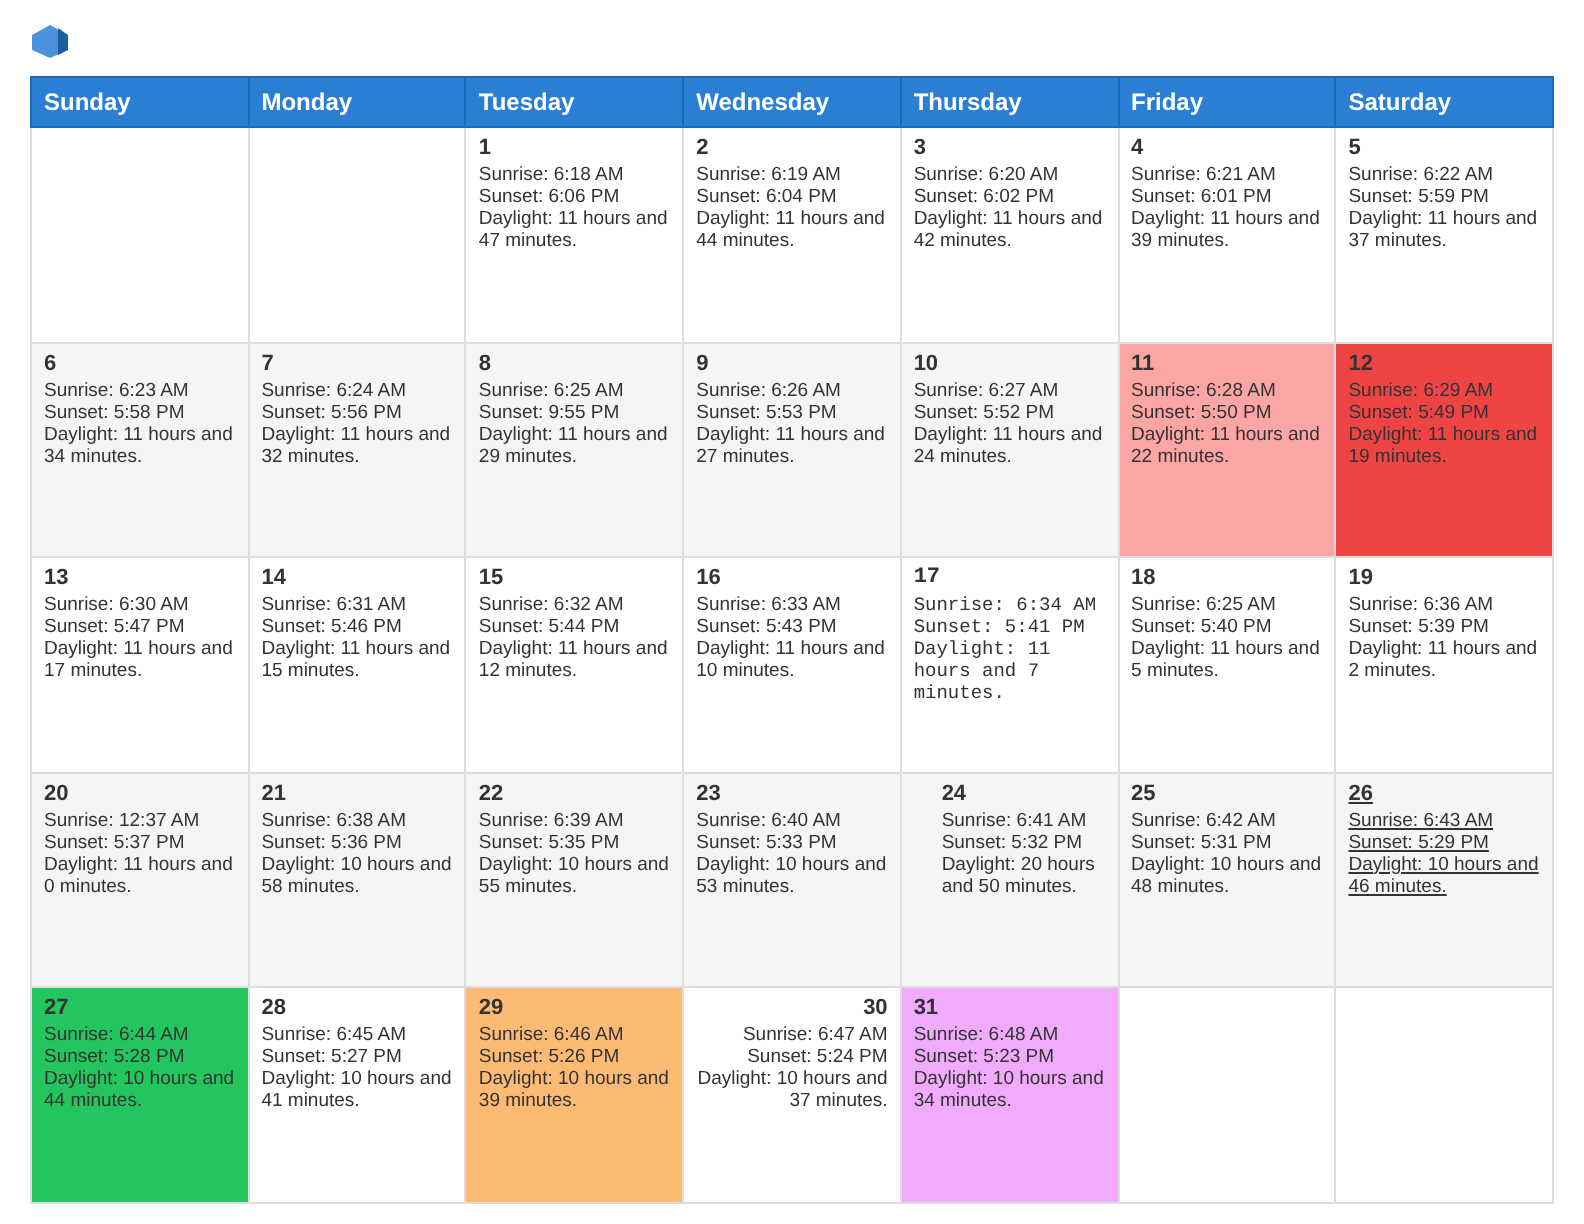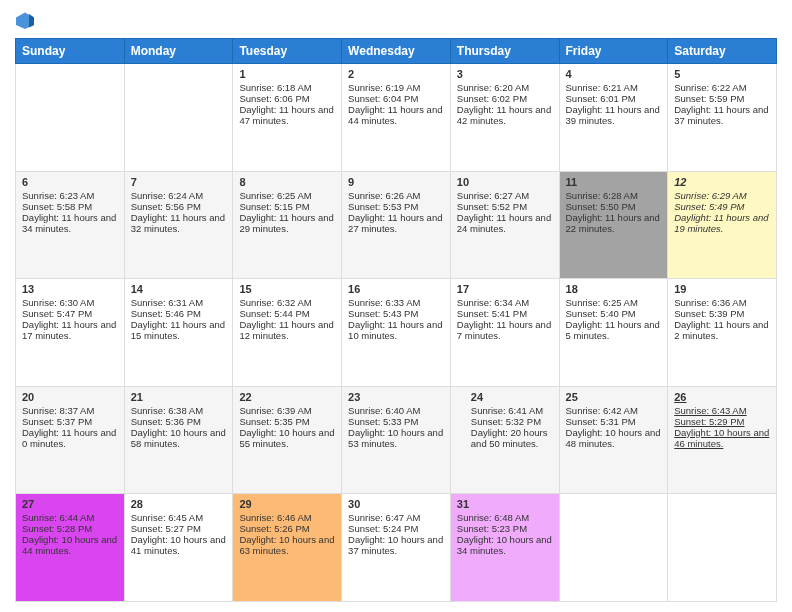--- a/index.html
+++ b/index.html
@@ -155,35 +155,35 @@
           <td style="background-color: rgb(245, 245, 245);"><span class="day-number">6</span>
           <span>Sunrise: 6:23 AM</span><br>
           <span>Sunset: 5:58 PM</span><br>
           <span>Daylight: 11 hours and 34 minutes.</span></td>
           <td style="background-color: rgb(245, 245, 245);"><span class="day-number">7</span>
           <span>Sunrise: 6:24 AM</span><br>
           <span>Sunset: 5:56 PM</span><br>
           <span>Daylight: 11 hours and 32 minutes.</span></td>
           <td style="background-color: rgb(245, 245, 245);"><span class="day-number">8</span>
           <span>Sunrise: 6:25 AM</span><br>
-          <span>Sunset: 5:15 PM</span><br>
+          <span>Sunset: 9:55 PM</span><br>
           <span>Daylight: 11 hours and 29 minutes.</span></td>
           <td style="background-color: rgb(245, 245, 245);"><span class="day-number">9</span>
           <span>Sunrise: 6:26 AM</span><br>
           <span>Sunset: 5:53 PM</span><br>
           <span>Daylight: 11 hours and 27 minutes.</span></td>
           <td style="background-color: rgb(245, 245, 245);"><span class="day-number">10</span>
           <span>Sunrise: 6:27 AM</span><br>
           <span>Sunset: 5:52 PM</span><br>
           <span>Daylight: 11 hours and 24 minutes.</span></td>
-          <td style="background-color: #a3a3a3;"><span class="day-number">11</span>
+          <td style="background-color: #fca5a5;"><span class="day-number">11</span>
           <span>Sunrise: 6:28 AM</span><br>
           <span>Sunset: 5:50 PM</span><br>
           <span>Daylight: 11 hours and 22 minutes.</span></td>
-          <td style="background-color: #fef9c3; font-style: italic;"><span class="day-number">12</span>
+          <td style="background-color: #ef4444;"><span class="day-number">12</span>
           <span>Sunrise: 6:29 AM</span><br>
           <span>Sunset: 5:49 PM</span><br>
           <span>Daylight: 11 hours and 19 minutes.</span></td>
         </tr>
         <tr>
           <td style="background-color: rgb(255, 255, 255);"><span class="day-number">13</span>
           <span>Sunrise: 6:30 AM</span><br>
           <span>Sunset: 5:47 PM</span><br>
           <span>Daylight: 11 hours and 17 minutes.</span></td>
           <td style="background-color: rgb(255, 255, 255); margin-left: 40px;"><span class="day-number">14</span>
@@ -191,36 +191,36 @@
           <span>Sunset: 5:46 PM</span><br>
           <span>Daylight: 11 hours and 15 minutes.</span></td>
           <td style="background-color: rgb(255, 255, 255);"><span class="day-number">15</span>
           <span>Sunrise: 6:32 AM</span><br>
           <span>Sunset: 5:44 PM</span><br>
           <span>Daylight: 11 hours and 12 minutes.</span></td>
           <td style="background-color: rgb(255, 255, 255);"><span class="day-number">16</span>
           <span>Sunrise: 6:33 AM</span><br>
           <span>Sunset: 5:43 PM</span><br>
           <span>Daylight: 11 hours and 10 minutes.</span></td>
-          <td style="background-color: rgb(255, 255, 255);"><span class="day-number">17</span>
+          <td style="background-color: rgb(255, 255, 255); font-family: Liberation Mono, monospace;"><span class="day-number">17</span>
           <span>Sunrise: 6:34 AM</span><br>
           <span>Sunset: 5:41 PM</span><br>
           <span>Daylight: 11 hours and 7 minutes.</span></td>
           <td style="background-color: rgb(255, 255, 255);"><span class="day-number">18</span>
           <span>Sunrise: 6:25 AM</span><br>
           <span>Sunset: 5:40 PM</span><br>
           <span>Daylight: 11 hours and 5 minutes.</span></td>
           <td style="background-color: rgb(255, 255, 255);"><span class="day-number">19</span>
           <span>Sunrise: 6:36 AM</span><br>
           <span>Sunset: 5:39 PM</span><br>
           <span>Daylight: 11 hours and 2 minutes.</span></td>
         </tr>
         <tr>
           <td style="background-color: rgb(245, 245, 245);"><span class="day-number">20</span>
-          <span>Sunrise: 8:37 AM</span><br>
+          <span>Sunrise: 12:37 AM</span><br>
           <span>Sunset: 5:37 PM</span><br>
           <span>Daylight: 11 hours and 0 minutes.</span></td>
           <td style="background-color: rgb(245, 245, 245);"><span class="day-number">21</span>
           <span>Sunrise: 6:38 AM</span><br>
           <span>Sunset: 5:36 PM</span><br>
           <span>Daylight: 10 hours and 58 minutes.</span></td>
           <td style="background-color: rgb(245, 245, 245);"><span class="day-number">22</span>
           <span>Sunrise: 6:39 AM</span><br>
           <span>Sunset: 5:35 PM</span><br>
           <span>Daylight: 10 hours and 55 minutes.</span></td>
@@ -235,33 +235,33 @@
           <td style="background-color: rgb(245, 245, 245);"><span class="day-number">25</span>
           <span>Sunrise: 6:42 AM</span><br>
           <span>Sunset: 5:31 PM</span><br>
           <span>Daylight: 10 hours and 48 minutes.</span></td>
           <td style="background-color: rgb(245, 245, 245); text-decoration: underline;"><span class="day-number">26</span>
           <span>Sunrise: 6:43 AM</span><br>
           <span>Sunset: 5:29 PM</span><br>
           <span>Daylight: 10 hours and 46 minutes.</span></td>
         </tr>
         <tr>
-          <td style="background-color: #d946ef;"><span class="day-number">27</span>
+          <td style="background-color: #22c55e;"><span class="day-number">27</span>
           <span>Sunrise: 6:44 AM</span><br>
           <span>Sunset: 5:28 PM</span><br>
           <span>Daylight: 10 hours and 44 minutes.</span></td>
           <td style="background-color: rgb(255, 255, 255); margin-left: 35px;"><span class="day-number">28</span>
           <span>Sunrise: 6:45 AM</span><br>
           <span>Sunset: 5:27 PM</span><br>
           <span>Daylight: 10 hours and 41 minutes.</span></td>
           <td style="background-color: #fdba74;"><span class="day-number">29</span>
           <span>Sunrise: 6:46 AM</span><br>
           <span>Sunset: 5:26 PM</span><br>
-          <span>Daylight: 10 hours and 63 minutes.</span></td>
-          <td style="background-color: rgb(255, 255, 255);"><span class="day-number">30</span>
+          <span>Daylight: 10 hours and 39 minutes.</span></td>
+          <td style="background-color: rgb(255, 255, 255); text-align: right;"><span class="day-number">30</span>
           <span>Sunrise: 6:47 AM</span><br>
           <span>Sunset: 5:24 PM</span><br>
           <span>Daylight: 10 hours and 37 minutes.</span></td>
           <td style="background-color: #f0abfc;"><span class="day-number">31</span>
           <span>Sunrise: 6:48 AM</span><br>
           <span>Sunset: 5:23 PM</span><br>
           <span>Daylight: 10 hours and 34 minutes.</span></td>
           <td class="empty-cell"></td>
           <td class="empty-cell"></td>
         </tr>

